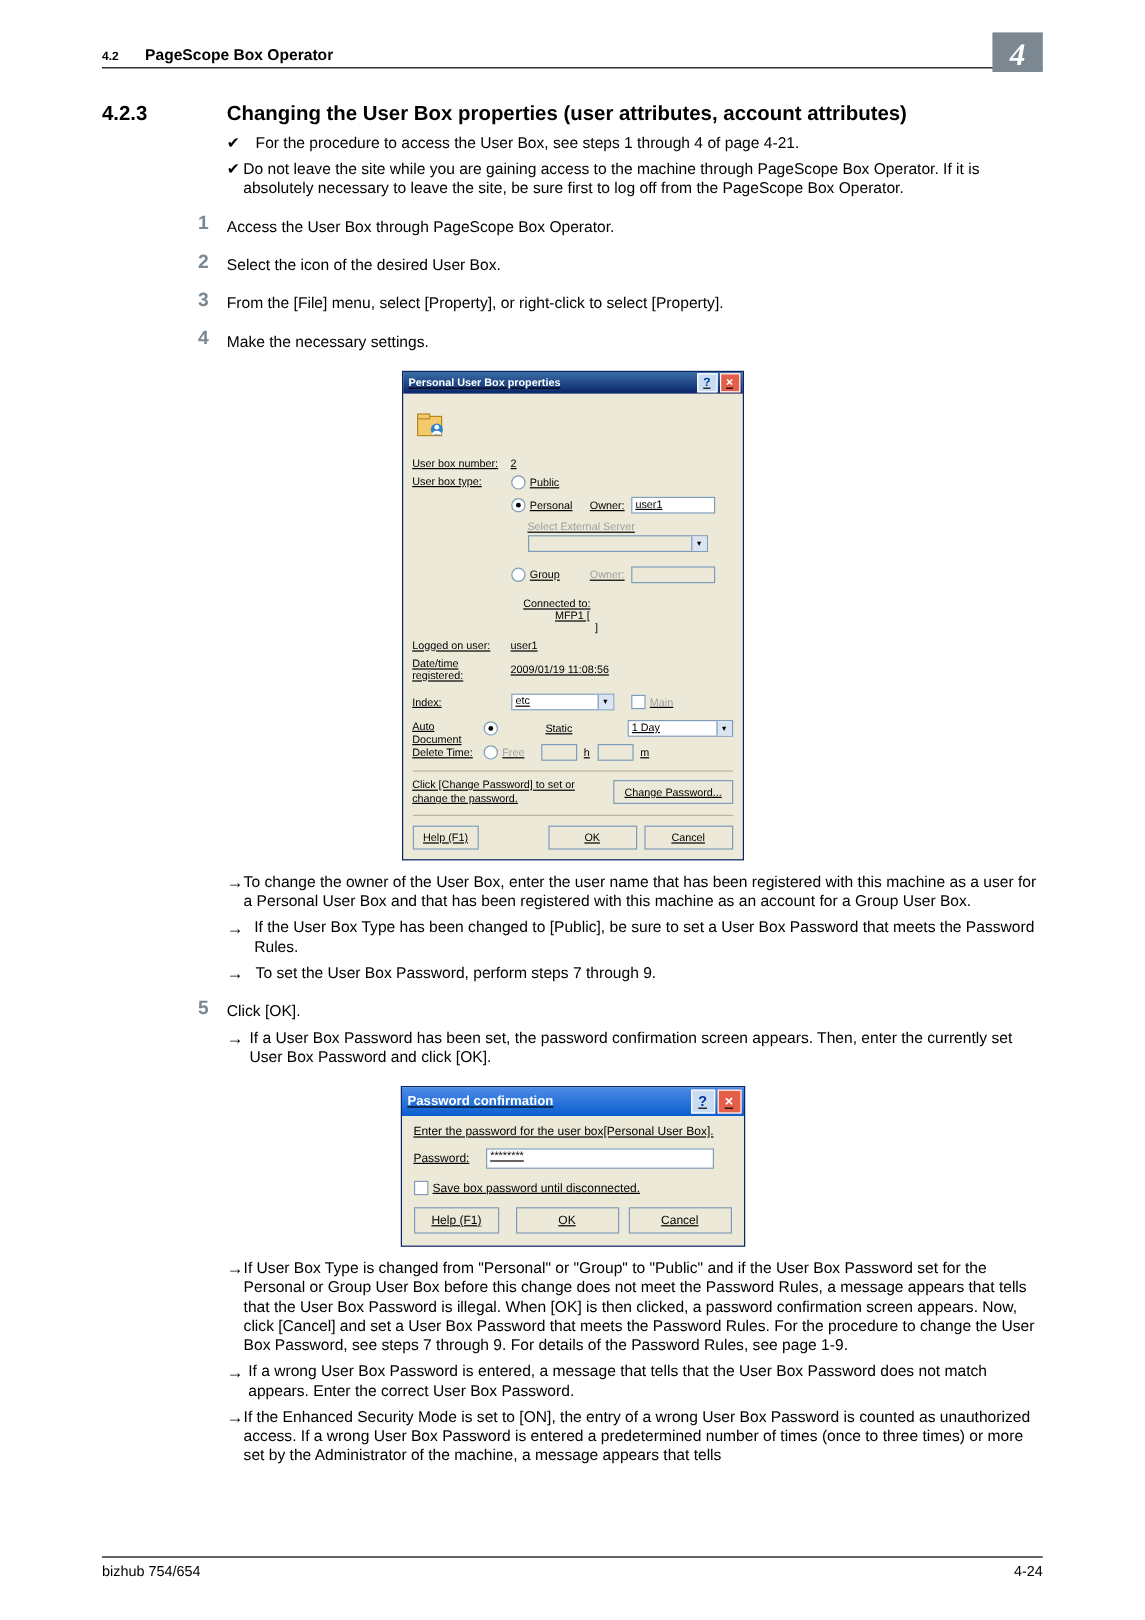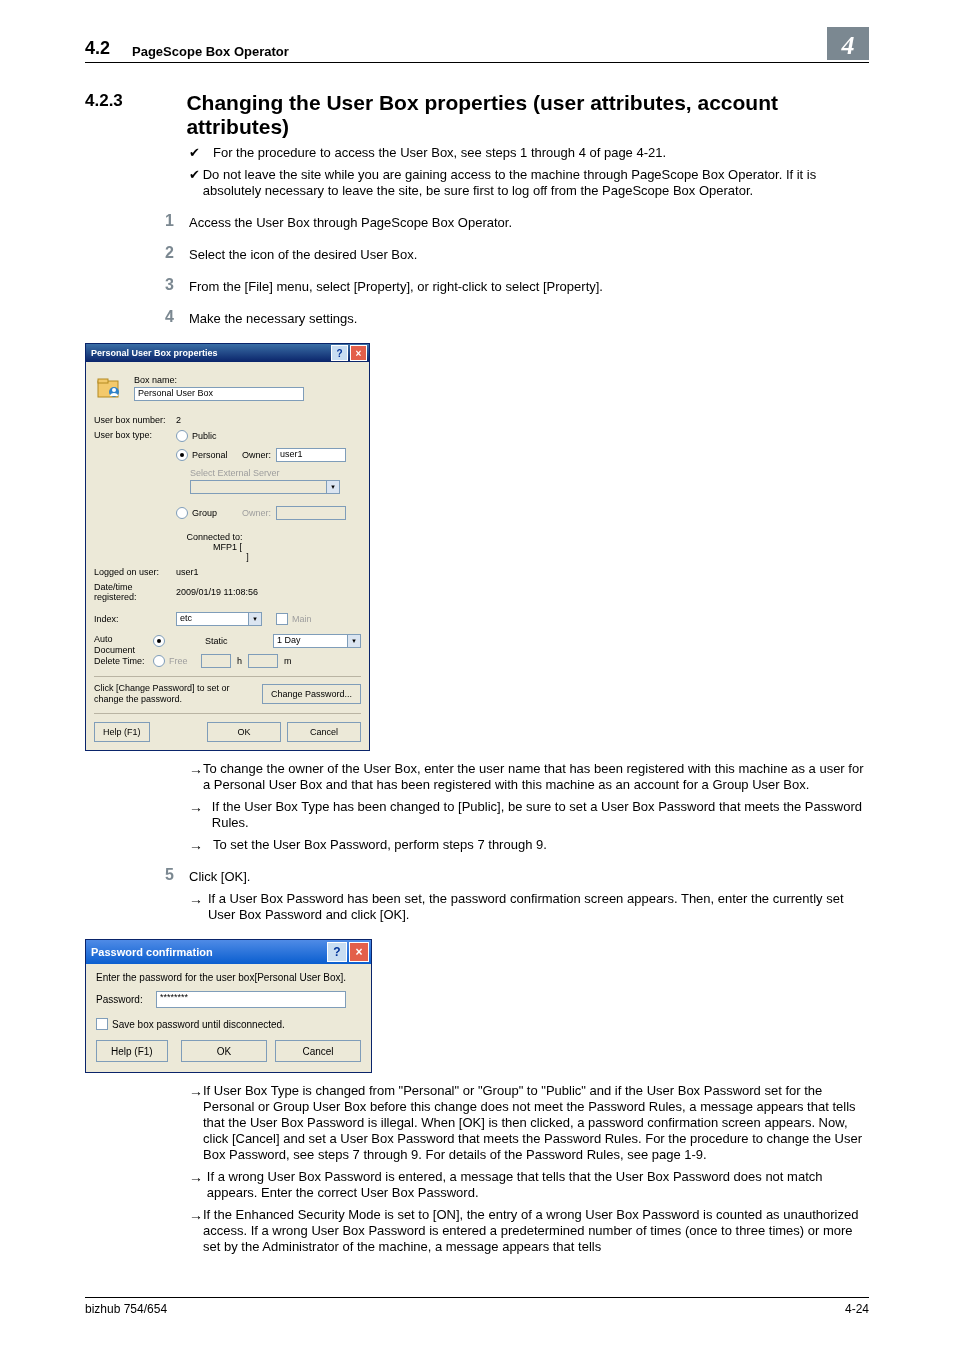--- a/index.html
+++ b/index.html
@@ -13,51 +13,51 @@
     height:1350px;
     position:relative;
     box-sizing:border-box;
     padding:38px 85px 0 85px;
   }
   .header-row{
     display:flex;
     align-items:flex-end;
     margin-bottom:3px;
   }
-  .hdr-sec{font-size:18px;font-weight:bold;margin-right:22px;}
+  .hdr-sec{font-size:10px;font-weight:bold;margin-right:22px;}
   .hdr-title{font-size:13px;font-weight:bold;}
   .hdr-chap{
     position:absolute;
     right:85px;
     top:27px;
     width:42px;height:33px;
     background:#7b8891;
     color:#fff;
     font-weight:bold;
     font-style:italic;
     font-size:26px;
     text-align:center;
     line-height:38px;
     font-family:Georgia,serif;
   }
   .hr{border-top:1px solid #000;margin-top:2px;}
   .sec-row{display:flex;margin-top:28px;}
   .sec-num{width:104px;font-size:17px;font-weight:bold;}
-  .sec-title{font-size:21px;font-weight:bold;}
+  .sec-title{font-size:17px;font-weight:bold;}
   .content{margin-left:104px;font-size:13px;line-height:16px;}
   .check{display:flex;margin-top:6px;}
   .check .mk{width:24px;}
   .steps{margin-top:14px;}
   .step{display:flex;margin-top:14px;}
   .step .num{width:24px;color:#7b8891;font-weight:bold;font-size:16px;margin-left:-24px;}
   .step .txt{padding-top:2px;}
   .arrow-list{margin-top:4px;}
   .arrow{display:flex;margin-top:6px;}
   .arrow .mk{width:24px;font-size:14px;}
-  .figure-wrap{display:flex;margin:16px 0 10px 0;}
+  .figure-wrap{display:flex;justify-content:center;margin:16px 0 10px 0;text-decoration:underline;}
 
   
   .dlg1{
     width:283px;
     border:1px solid #0a246a;
     font-size:9px;
     background:#ece9d8;
     color:#000;
   }
   .titlebar{
@@ -177,24 +177,20 @@
       <div class="dlg1-body">
         <div class="row">
           <div class="iconbox">
             <svg width="26" height="26" viewBox="0 0 26 26">
               <rect x="2" y="6" width="20" height="16" fill="#f3c96b" stroke="#b48a20"></rect>
               <rect x="2" y="4" width="10" height="4" fill="#f3c96b" stroke="#b48a20"></rect>
               <circle cx="18" cy="17" r="5" fill="#2f82c9"></circle>
               <circle cx="18" cy="15" r="2" fill="#fff"></circle>
               <path d="M14 21c0-2 2-3 4-3s4 1 4 3" fill="#fff"></path>
             </svg>
-          </div>
-          <div style="margin-left:10px;flex:1;">
-            <div>Box name:</div>
-            <div class="tiny-input" style="width:170px;margin-top:2px;">Personal User Box</div>
           </div>
         </div>
 
         <div class="row" style="margin-top:12px;">
           <div class="lbl">User box number:</div>
           <div>2</div>
         </div>
 
         <div class="row" style="align-items:flex-start;">
           <div class="lbl">User box type:</div>

